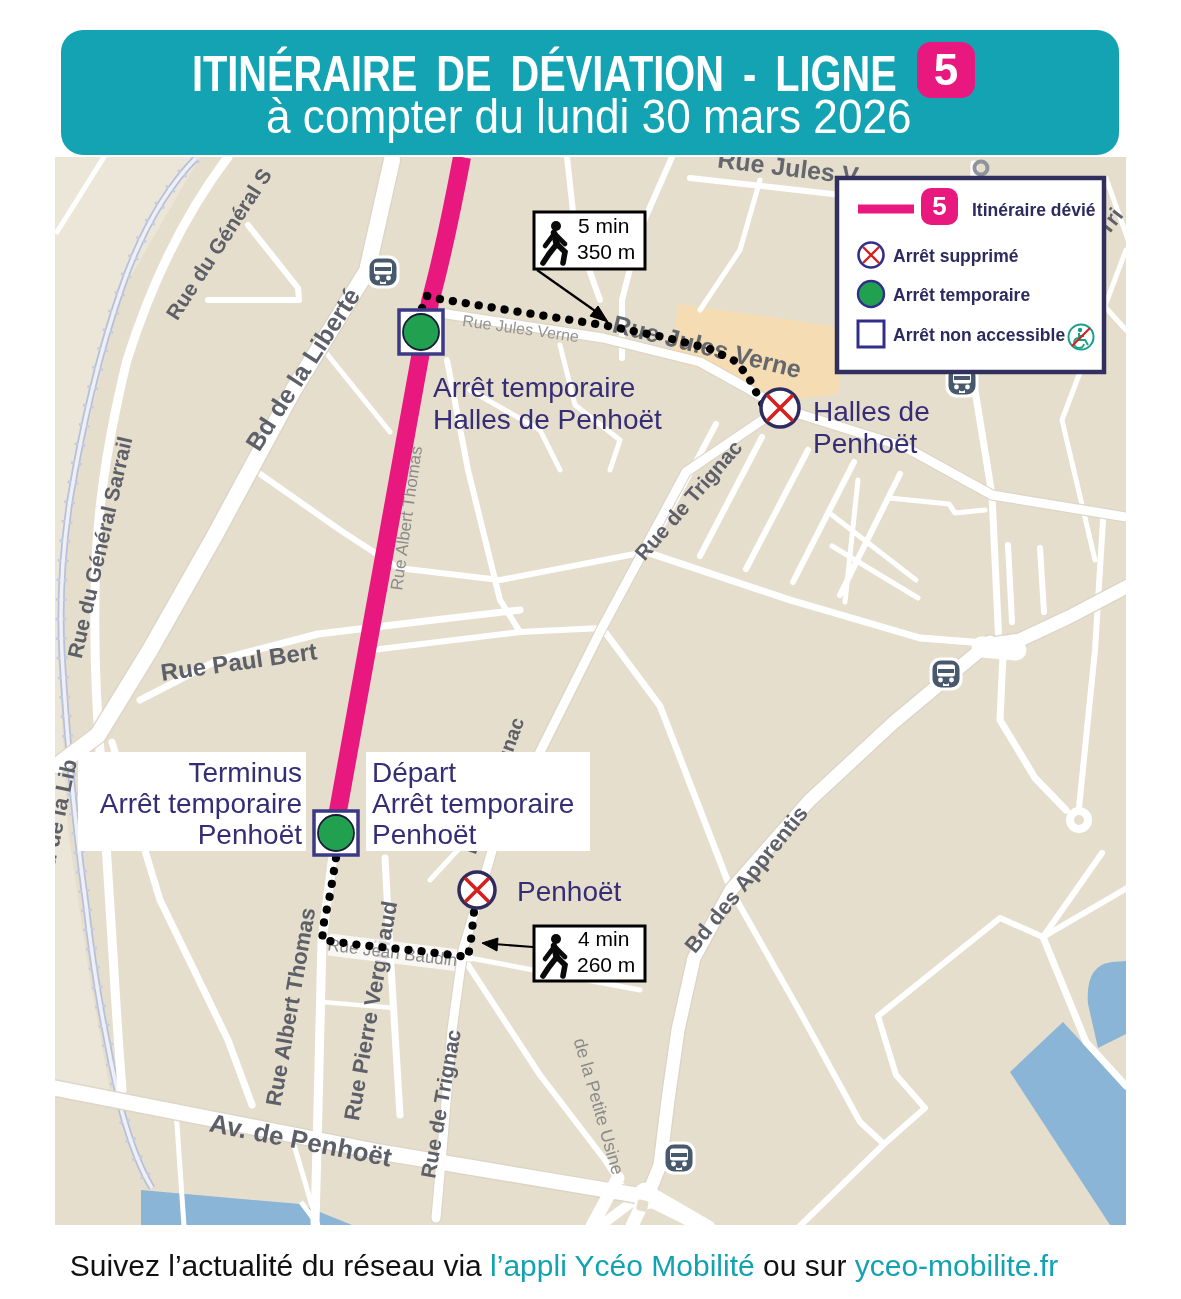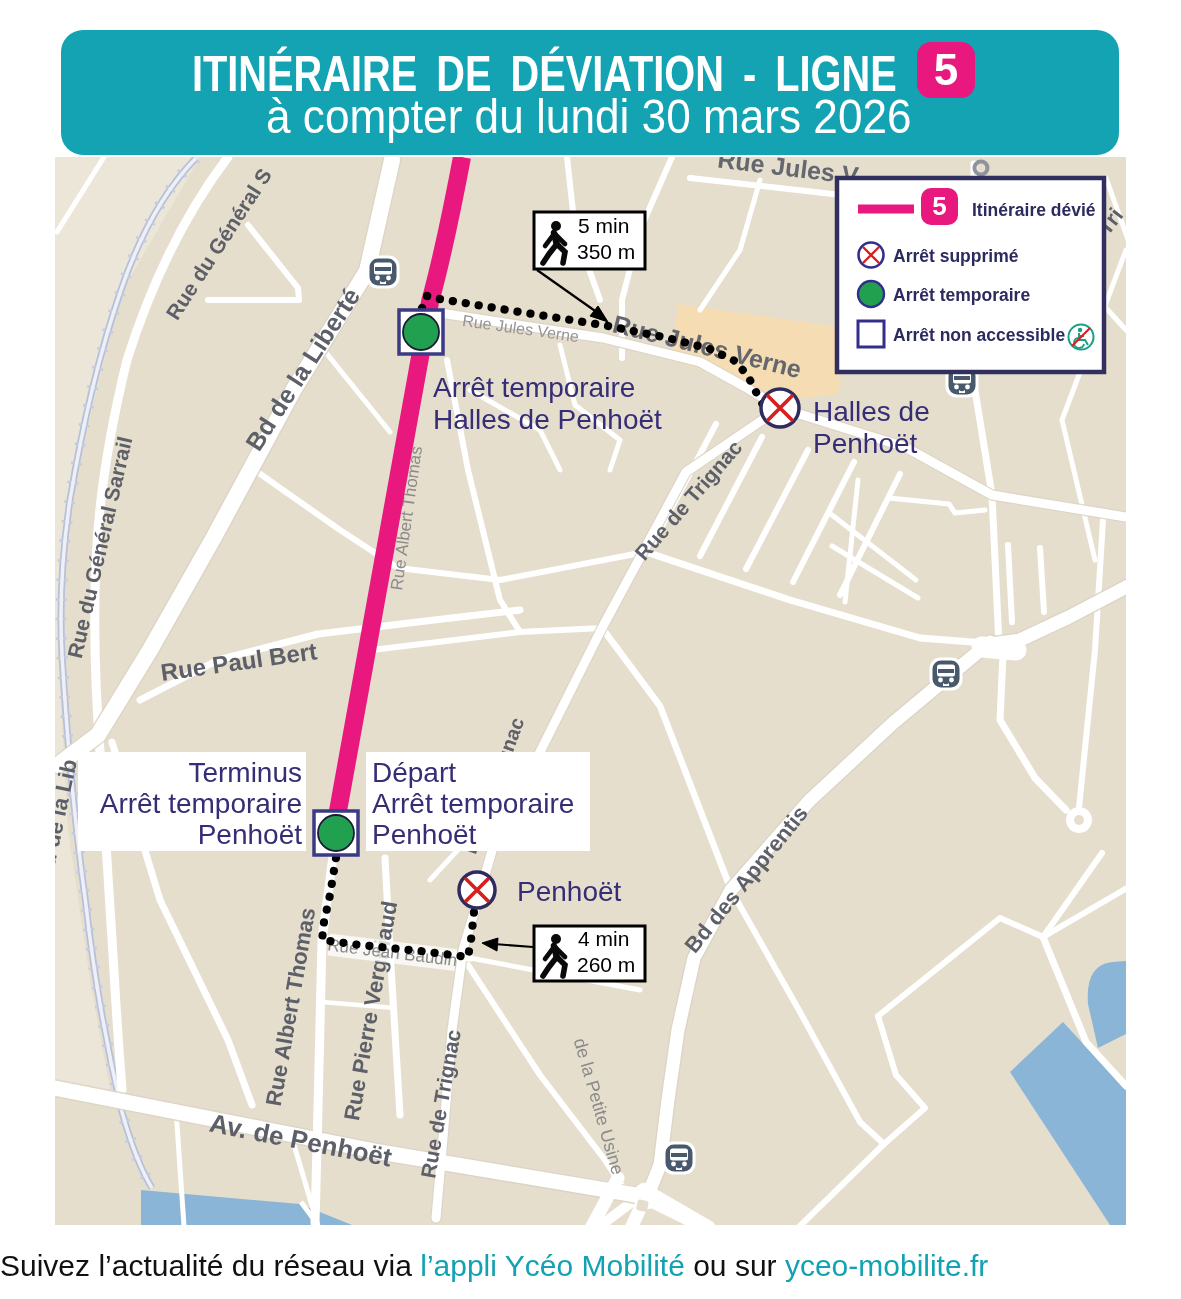--- a/index.html
+++ b/index.html
@@ -377,13 +377,13 @@
 </svg>
 
 <div class="abs" style="left:61px;top:30px;width:1058px;height:125px;background:#14a3b2;border-radius:22px;"></div>
 
 <div class="abs" style="left:192px;top:49px;color:#ffffff;font-size:50px;line-height:50px;font-weight:bold;white-space:nowrap;word-spacing:10px;transform:scaleX(0.795);transform-origin:0 0;">ITINÉRAIRE DE DÉVIATION - LIGNE</div>
 
 <div class="abs" style="left:917px;top:42px;width:58px;height:56px;background:#e8187e;border-radius:14px;color:#ffffff;text-align:center;line-height:56px;font-size:44px;font-weight:bold;">5</div>
 
 <div class="abs" style="left:266px;top:93px;color:#ffffff;font-size:48px;line-height:48px;white-space:nowrap;transform:scaleX(0.92);transform-origin:0 0;">à compter du lundi 30 mars 2026</div>
 
-<div class="abs" style="left:0;top:1249px;width:1128px;text-align:left;font-size:30px;color:#111111;">Suivez l’actualité du réseau via <span style="color:#13a2b2;">l’appli Ycéo Mobilité</span> ou sur <span style="color:#13a2b2;">yceo-mobilite.fr</span></div>
+<div class="abs" style="left:0;top:1249px;width:1128px;text-align:center;font-size:30px;color:#111111;">Suivez l’actualité du réseau via <span style="color:#13a2b2;">l’appli Ycéo Mobilité</span> ou sur <span style="color:#13a2b2;">yceo-mobilite.fr</span></div>
 
 </body></html>

